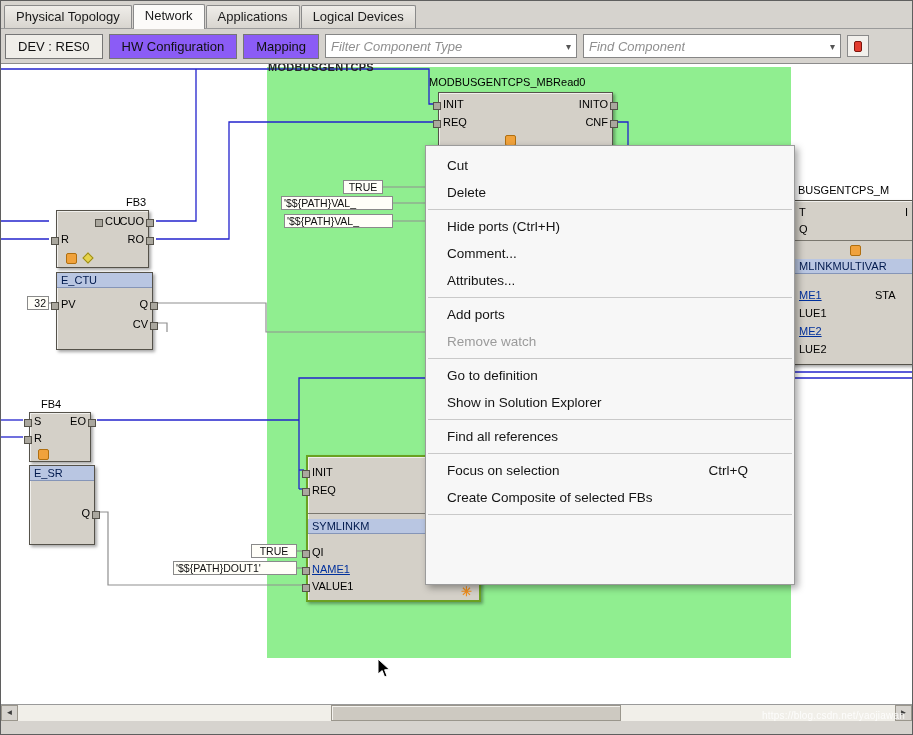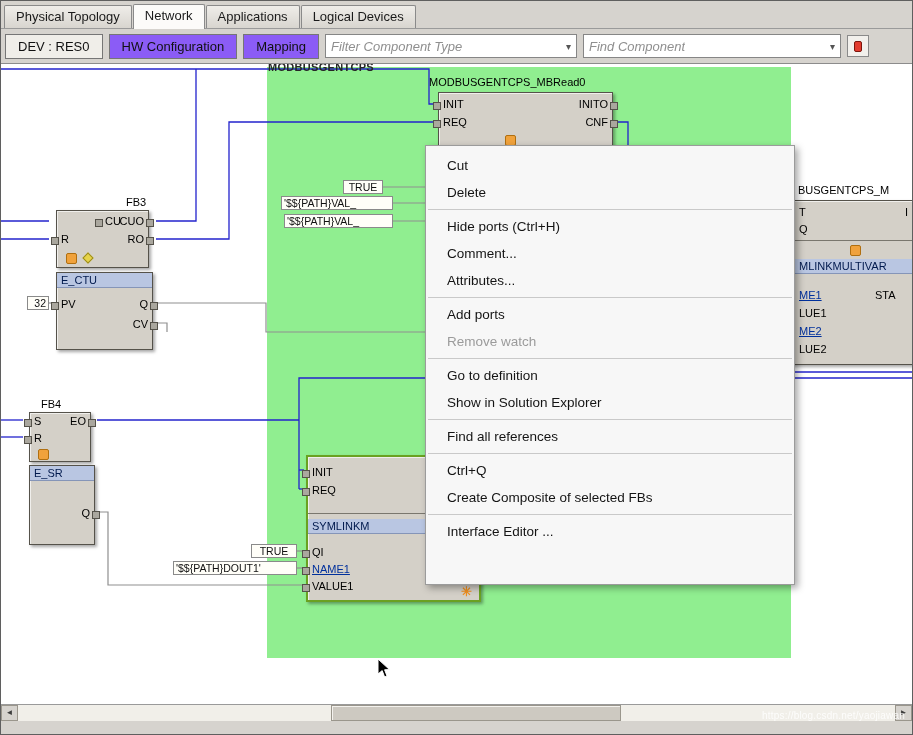--- a/index.html
+++ b/index.html
@@ -240,29 +240,27 @@
         </div>
       <div class="mi">
           <span>Show in Solution Explorer</span>
         </div>
       <div class="msep"></div>
       <div class="mi">
           <span>Find all references</span>
         </div>
       <div class="msep"></div>
       <div class="mi">
+          <span>Focus on selection</span>
           <span class="sc">Ctrl+Q</span>
         </div>
       <div class="mi">
           <span>Create Composite of selected FBs</span>
         </div>
       <div class="msep"></div>
-      <div class="mi">
-          <span>Interface Editor ...</span>
-        </div>
     </div>
 
     <svg class="cursor" style="left:376px; top:594px;" width="14" height="21">
       <polygon points="1,1 1,16 5.2,12.6 7.6,19 10,18 7.6,11.8 12.5,11.6" fill="#000" stroke="#fff" stroke-width="1"></polygon>
     </svg>
   </div>
 
   <div class="hscroll">
     <div class="sbtn">◄</div>
     <div class="strack">

